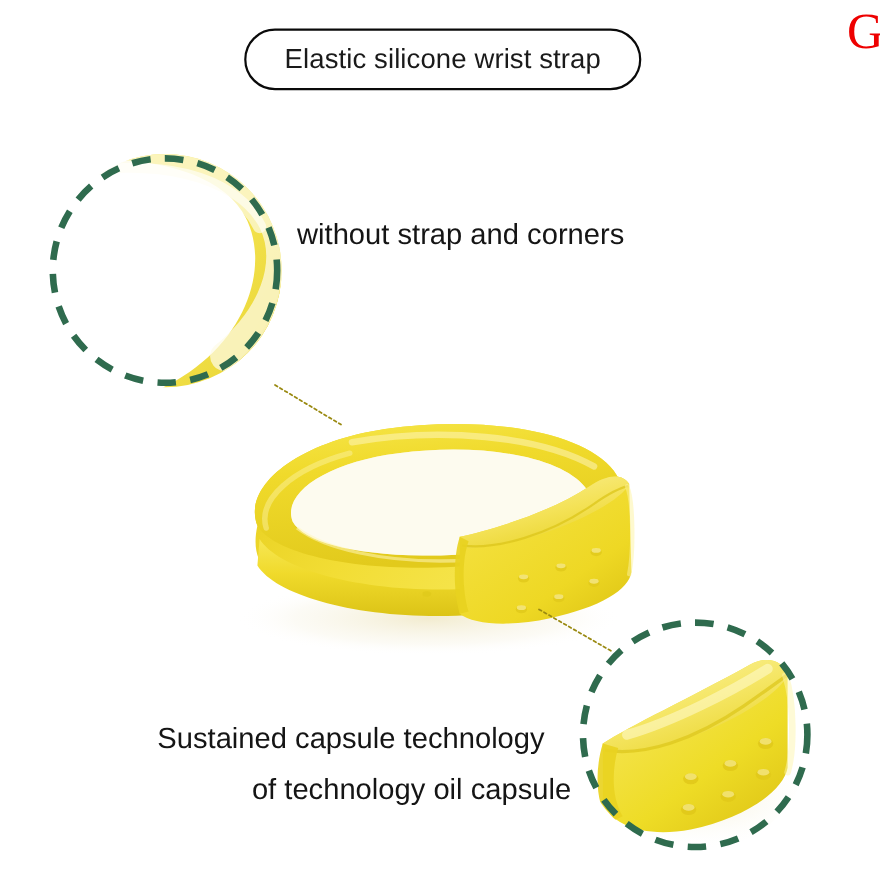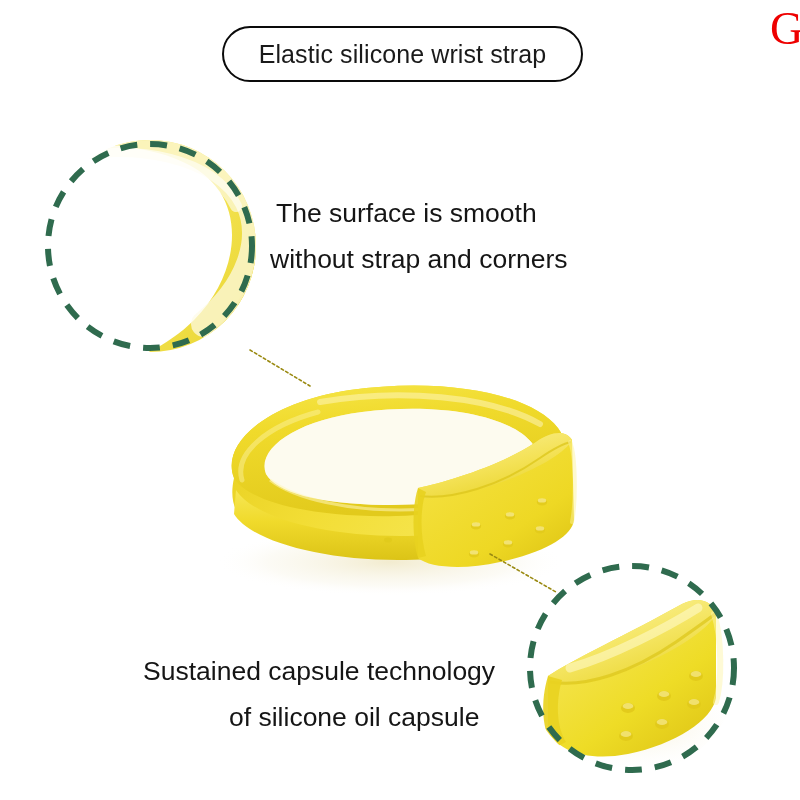--- a/index.html
+++ b/index.html
@@ -394,22 +394,21 @@
           <ellipse cx="178" cy="146" rx="5.4" ry="3"></ellipse>
         </g>
       </svg>
     </div>
     <svg class="ring" viewBox="0 0 212 212">
       <circle cx="106" cy="106" r="102" fill="none" stroke="#2f6b4e" stroke-width="6" stroke-dasharray="17 13" stroke-linecap="butt"></circle>
     </svg>
   </div>
 
   <div id="caption-top" class="caption">
-    <span class="line1">The surface is smooth</span>
     <span class="line2">without strap and corners</span>
   </div>
 
   <div id="caption-bottom" class="caption">
     <span class="line1">Sustained capsule technology</span>
-    <span class="line2">of silicone oil capsule</span>
+    <span class="line2">of technology oil capsule</span>
   </div>
 
 </div>
 
 </body></html>

